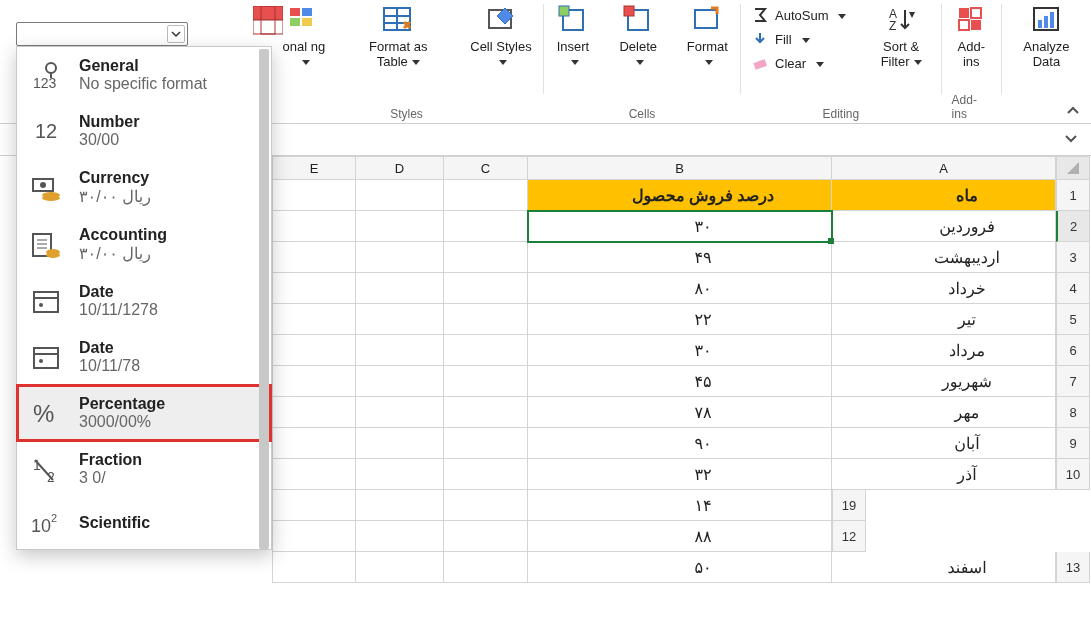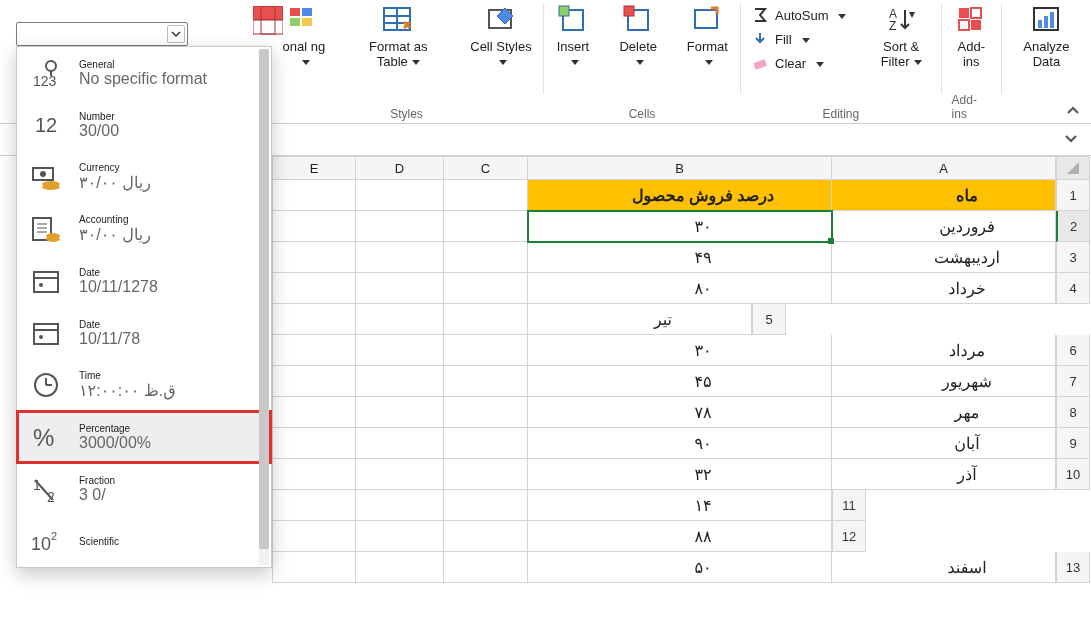--- a/index.html
+++ b/index.html
@@ -28,21 +28,21 @@
 
 .fbar { height:32px; border-bottom:1px solid #d0d0d0; position:relative;}
 .fbar .expand{position:absolute; right:12px; top:6px;}
 
 
 .dropdown { position:absolute; left:16px; top:46px; width:256px; background:#fff; border:1px solid #c8c8c8; box-shadow:0 6px 18px rgba(0,0,0,.22); z-index:10;}
 .dropdown .track{position:absolute; right:2px; top:2px; bottom:2px; width:10px; background:#f1f1f1;}
 .dropdown .thumb{position:absolute; right:2px; top:2px; width:10px; height:500px; background:#c8c8c8; border-radius:2px;}
 .dd-item{display:flex; align-items:center; gap:16px; padding:10px 14px;}
 .dd-item .dd-ico{width:32px; height:32px; display:flex; align-items:center; color:#555;}
-.dd-item .dd-txt .t{font-weight:400; font-size:10px;}
+.dd-item .dd-txt .t{font-weight:700; font-size:16px;}
 .dd-item .dd-txt .s{font-size:16px; color:#666; direction:ltr;}
 .dd-item.highlight{ background:#eee; outline:3px solid #e03131; outline-offset:-2px;}
 
 
 .grid{position:absolute; left:272px; right:0; top:156px; bottom:0; background:#fff; overflow:hidden;}
 .colheads{display:flex; height:24px;}
 .colhead{border:1px solid #d4d4d4; border-left:none; background:#f5f5f5; display:flex; align-items:center; justify-content:center; font-size:13px;}
 .colhead.first{border-left:1px solid #d4d4d4;}
 .rows{}
 .row{display:flex; height:31px;}
@@ -339,33 +339,20 @@
             <rect x="3" y="6" width="24" height="20" fill="none" stroke="#555" stroke-width="2"></rect>
             <line x1="3" y1="12" x2="27" y2="12" stroke="#555" stroke-width="2"></line>
             <circle cx="10" cy="19" r="2" fill="#555"></circle>
           </svg>
         </div>
         <div class="dd-txt">
           <div class="t">Date</div>
           <div class="s">10/11/78</div>
         </div>
       </div>
-      <div class="dd-item">
-        <div class="dd-ico">
-          <svg width="30" height="30">
-            <circle cx="15" cy="15" r="11" fill="none" stroke="#555" stroke-width="2"></circle>
-            <line x1="15" y1="15" x2="15" y2="8" stroke="#555" stroke-width="2"></line>
-            <line x1="15" y1="15" x2="21" y2="15" stroke="#555" stroke-width="2"></line>
-          </svg>
-        </div>
-        <div class="dd-txt">
-          <div class="t">Time</div>
-          <div class="s">۱۲:۰۰:۰۰ ق.ظ</div>
-        </div>
-      </div>
       <div class="dd-item highlight">
         <div class="dd-ico">
           <svg width="30" height="30">
             <text x="2" y="24" font-size="24" fill="#555">%</text>
           </svg>
         </div>
         <div class="dd-txt">
           <div class="t">Percentage</div>
           <div class="s">3000/00%</div>
         </div>
@@ -442,20 +429,21 @@
         <div class="cell cD"></div>
         <div class="cell cC"></div>
         <div class="cell cB persian">۸۰</div>
         <div class="cell cA persian">خرداد</div>
         <div class="rh">4</div>
       </div>
       <div class="row">
         <div class="cell cE" style="border-left:1px solid #d4d4d4;"></div>
         <div class="cell cD"></div>
         <div class="cell cC"></div>
+        <div class="cell cB persian">۲۲</div>
         <div class="cell cA persian">تیر</div>
         <div class="rh">5</div>
       </div>
       <div class="row">
         <div class="cell cE" style="border-left:1px solid #d4d4d4;"></div>
         <div class="cell cD"></div>
         <div class="cell cC"></div>
         <div class="cell cB persian">۳۰</div>
         <div class="cell cA persian">مرداد</div>
         <div class="rh">6</div>
@@ -490,21 +478,21 @@
         <div class="cell cC"></div>
         <div class="cell cB persian">۳۲</div>
         <div class="cell cA persian">آذر</div>
         <div class="rh">10</div>
       </div>
       <div class="row">
         <div class="cell cE" style="border-left:1px solid #d4d4d4;"></div>
         <div class="cell cD"></div>
         <div class="cell cC"></div>
         <div class="cell cB persian">۱۴</div>
-        <div class="rh">11</div>
+        <div class="rh">19</div>
       </div>
       <div class="row">
         <div class="cell cE" style="border-left:1px solid #d4d4d4;"></div>
         <div class="cell cD"></div>
         <div class="cell cC"></div>
         <div class="cell cB persian">۸۸</div>
         <div class="rh">12</div>
       </div>
       <div class="row">
         <div class="cell cE" style="border-left:1px solid #d4d4d4;"></div>

